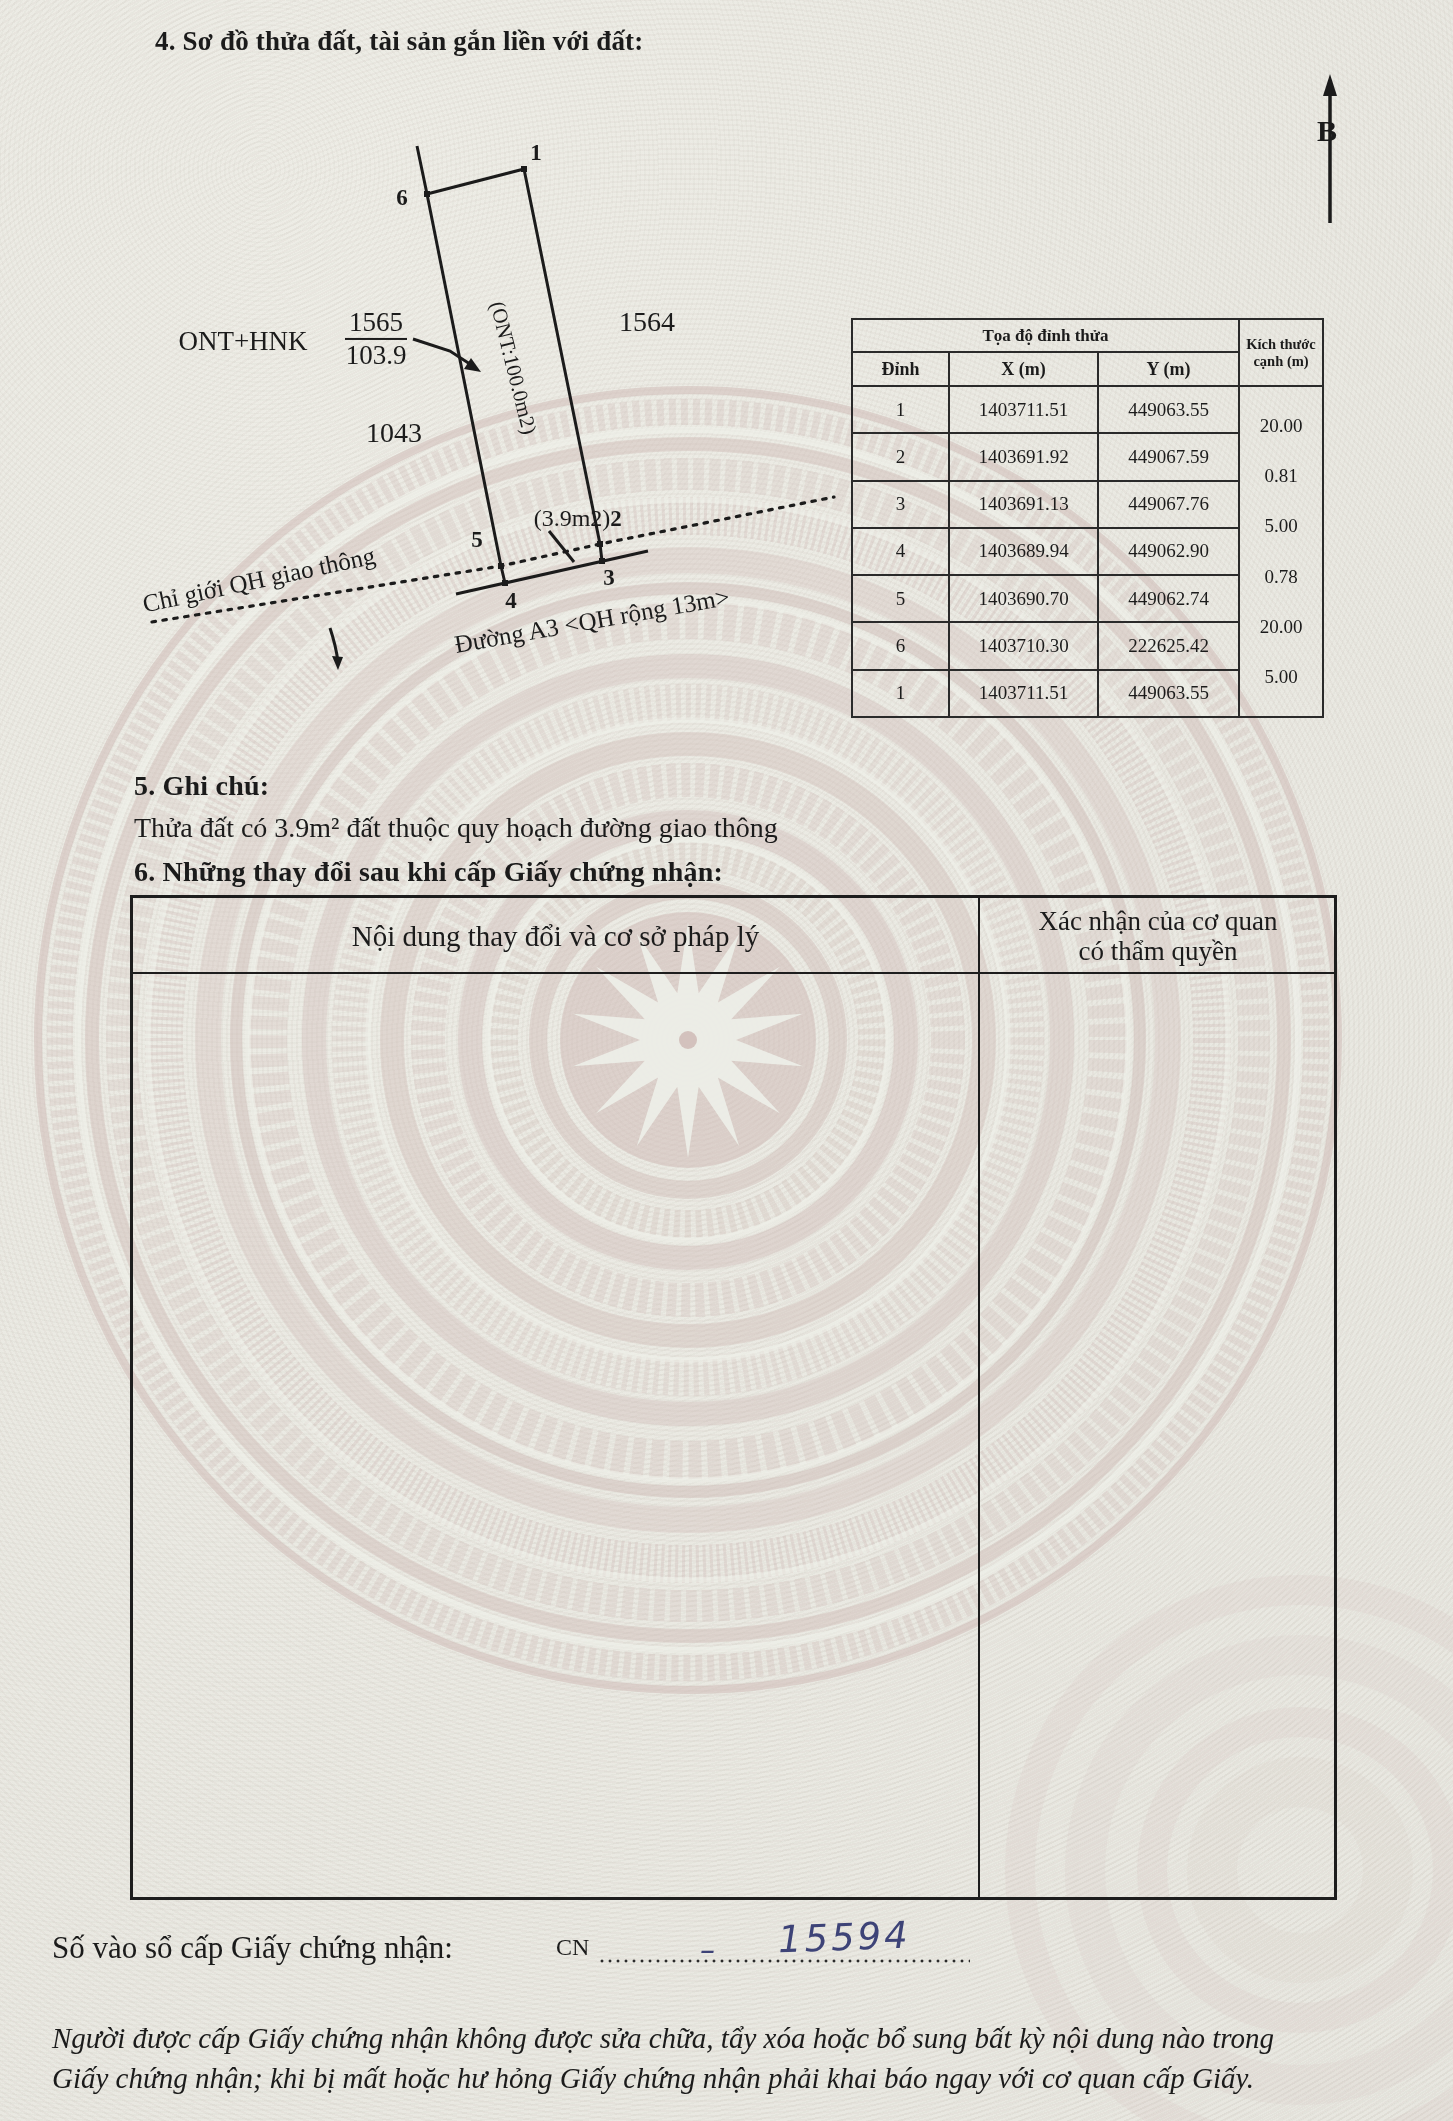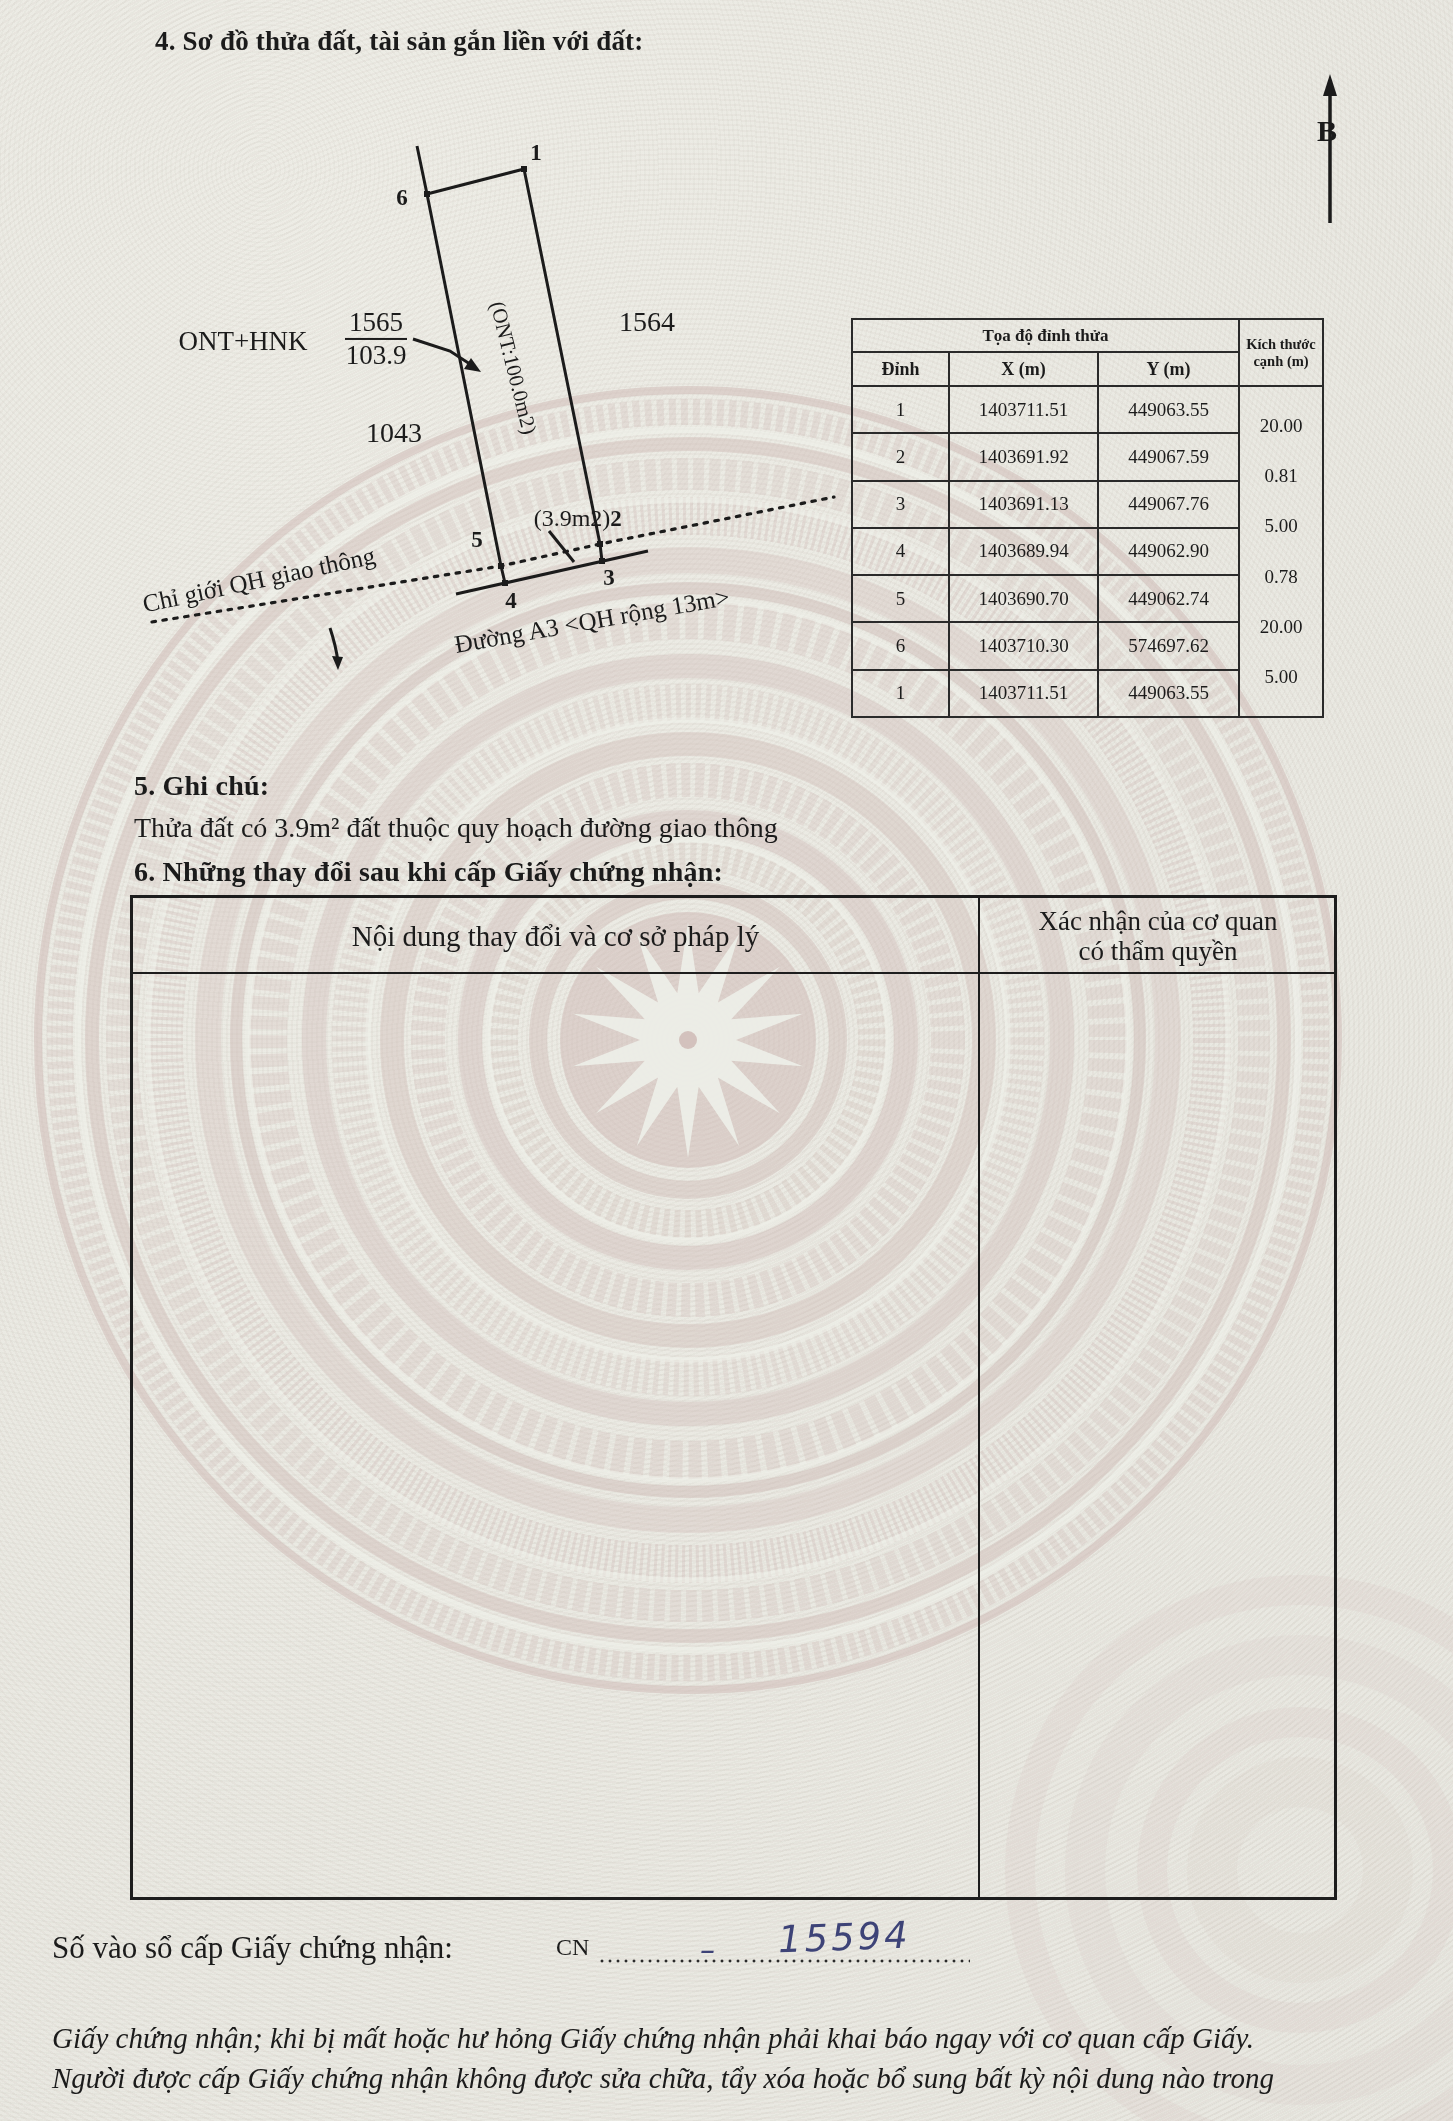--- a/index.html
+++ b/index.html
@@ -220,21 +220,21 @@
       <td>449062.90</td>
     </tr>
     <tr style="height:37px;">
       <td>5</td>
       <td>1403690.70</td>
       <td>449062.74</td>
     </tr>
     <tr style="height:37px;">
       <td>6</td>
       <td>1403710.30</td>
-      <td>574697.62</td>
+      <td>222625.42</td>
     </tr>
     <tr style="height:37px;">
       <td>1</td>
       <td>1403711.51</td>
       <td>449063.55</td>
     </tr>
   </tbody>
     </table>
 
   <div class="abs sec-title" style="left:134px; top:770px; font-size:28px;">5. Ghi chú:</div>
@@ -251,17 +251,17 @@
     </div>
   </div>
 
   <div class="abs serial-row" style="left:52px; top:1930px;">Số vào sổ cấp Giấy chứng nhận:</div>
   <div class="abs serial-prefix" style="left:556px; top:1934px;">CN</div>
   <div class="dotline"></div>
   <div class="abs hand" style="left:700px; top:1932px; font-size:30px;">–</div>
   <div class="abs hand" style="left:778px; top:1916px; font-size:37px; transform:rotate(-2deg);">15594</div>
 
   <div class="abs notice" style="left:52px; top:2018px; width:1365px;">
+    <div>Người được cấp Giấy chứng nhận không được sửa chữa, tẩy xóa hoặc bổ sung bất kỳ nội dung nào trong</div>
     <div>Giấy chứng nhận; khi bị mất hoặc hư hỏng Giấy chứng nhận phải khai báo ngay với cơ quan cấp Giấy.</div>
-    <div>Người được cấp Giấy chứng nhận không được sửa chữa, tẩy xóa hoặc bổ sung bất kỳ nội dung nào trong</div>
   </div>
 
 </div>
 
 </body></html>

